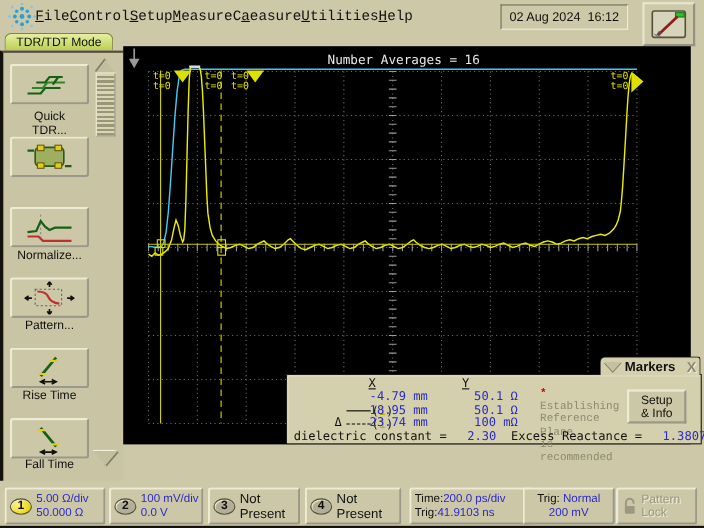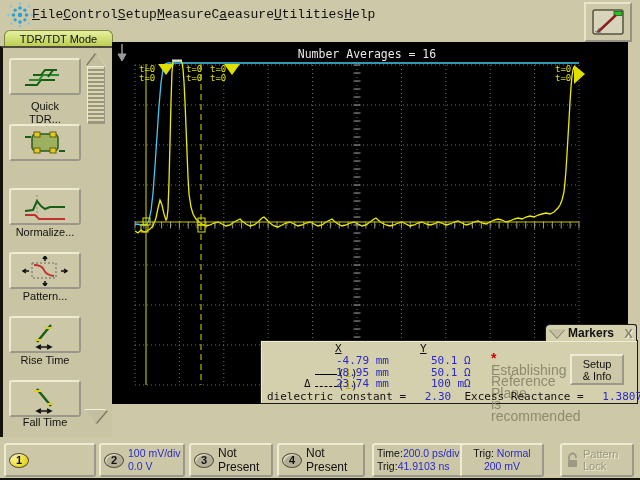--- a/index.html
+++ b/index.html
@@ -13,21 +13,21 @@
   .menu-item { cursor:default; white-space:nowrap; }
   .menu-item u { text-decoration:underline; }
   .datetime-box { position:absolute; left:455px; top:4px; width:116px; height:23px;
     border:1px solid #8a8770; border-top-color:#6f6c58; border-left-color:#6f6c58;
     border-bottom-color:#efedda; border-right-color:#efedda;
     background:#cdc9a8; color:#111; font-size:11.5px; display:flex; align-items:center; justify-content:center; white-space:pre; }
   .touch-btn { position:absolute; left:584px; top:2px; width:48px; height:40px; background:#cdc9a8;
     border:2px outset #e8e5cc; display:flex; align-items:center; justify-content:center; }
 
   
-  .mode-tab { position:absolute; left:4px; top:30px; width:109px; height:16px;
+  .mode-tab { position:absolute; left:4px; top:30px; width:99px; height:16px;
     background:linear-gradient(#e6f0a0,#bcce52); border:1px solid #7c8840; border-bottom:none;
     border-radius:6px 6px 0 0; font-size:11px; color:#111; display:flex; align-items:center; justify-content:center; }
 
   
   .sidebar { position:absolute; left:0; top:46px; width:112px; height:391px; background:#c9c5a4;
     border-left:3px solid #14120c; border-top:2px solid #504d3c; }
   .side-btn { position:absolute; left:6px; width:72px; height:37px; background:#ccc8a7;
     border:2px outset #eeebd5; border-radius:3px; display:flex; align-items:center; justify-content:center; }
   .side-label { position:absolute; left:0px; width:84px; text-align:center; font-size:11px; color:#111; line-height:13px; }
   .side-label span { display:block; }
@@ -53,22 +53,22 @@
   .markers-panel { position:absolute; left:260px; top:340px; width:378px; height:64px; background:#d4d0ae;
     border:1px solid #1a1a1a; box-shadow:inset 1px 1px 0 #eeebd5; z-index:5;
     font-family:"DejaVu Sans Mono", monospace; font-size:11px; color:#111; }
   .mp-abs { position:absolute; white-space:pre; }
   .mp-val { color:#2a2ac8;margin-left:12px; }
   .mp-head { text-decoration:underline; }
   .line-sample { display:inline-block; width:22px; vertical-align:middle; margin-right:1px; }
   .line-solid { border-top:1.5px solid #000; }
   .line-dashed { border-top:1.5px dashed #000; }
   .paren-num { color:#b8ae00; }
-  .mp-warn { position:absolute; left:230px; top:12px; width:80px; font-family:Liberation Sans, sans-serif;
-    font-size:14px; line-height:11.5px; color:#8d8a6e; }
+  .mp-warn { position:absolute; left:230px; top:12px; width:80px; font-family:Liberation Mono, monospace;
+    font-size:10px; line-height:11.5px; color:#8d8a6e; }
   .mp-warn .ast { color:#d40000; font-weight:bold; }
   .setup-btn { position:absolute; left:309px; top:13px; width:54px; height:31px; background:#ccc8a7;
     border:2px outset #eeebd5; font-family:"Liberation Sans",sans-serif; font-size:11px; color:#111;
     display:flex; flex-direction:column; align-items:center; justify-content:center; line-height:12px; }
 
   
   .bbtn { position:absolute; top:443px; height:34px; background:#ccc8a7; border:2px outset #eeebd5;
     border-radius:3px; display:flex; align-items:center; padding:2px 3px; }
   .badge { width:20px; height:15px; border-radius:50%; border:1px solid #55533f;
     display:flex; align-items:center; justify-content:center; font-size:11px; font-weight:bold; color:#111;
@@ -111,20 +111,21 @@
     </svg>
     <div class="menu-items">
       <span class="menu-item"><span></span><u>F</u><span>ile</span></span>
       <span class="menu-item"><span></span><u>C</u><span>ontrol</span></span>
       <span class="menu-item"><span></span><u>S</u><span>etup</span></span>
       <span class="menu-item"><span></span><u>M</u><span>easure</span></span>
       <span class="menu-item"><span>C</span><u>a</u><span>easure</span></span>
       <span class="menu-item"><span></span><u>U</u><span>tilities</span></span>
       <span class="menu-item"><span></span><u>H</u><span>elp</span></span>
     </div>
+    <div class="datetime-box">02 Aug 2024  16:12</div>
     <div class="touch-btn">
       <svg width="36" height="30" viewBox="0 0 36 30">
         <rect x="3" y="3" width="30" height="24" rx="2" fill="#d8d4bc" stroke="#55533f" stroke-width="1.5"></rect>
         <rect x="24" y="4.5" width="8" height="4" fill="#27c227" stroke="#116611" stroke-width="0.8"></rect>
         <path d="M8 25 L26 8" stroke="#8a2020" stroke-width="2.5" fill="none"></path>
         <path d="M6 26 l5 -3 l-2 -2 z" fill="#555"></path>
         <path d="M5 24 q3 3 6 2" stroke="#777" stroke-width="1" fill="none"></path>
       </svg>
     </div>
   </div>
@@ -397,37 +398,38 @@
     <div class="setup-btn">
       <span>Setup</span>
         <span>&amp; Info</span>
     </div>
 
     <div class="mp-abs" style="left:6px; top:49px"><span>dielectric constant = </span><span class="mp-val">2.30</span><span>  </span><span>Excess Reactance = </span><span class="mp-val">1.380799 nH</span></div>
   </div>
 
   <div class="bbtn" style="left:4px; width:92px">
     <div class="badge active">1</div>
+    <div class="btxt"><span class="val">5.00 Ω/div</span><br><span class="val">50.000 Ω</span></div>
   </div>
   <div class="bbtn" style="left:99px; width:86px">
     <div class="badge">2</div>
     <div class="btxt"><span class="val">100 mV/div</span><br><span class="val">0.0 V</span></div>
   </div>
   <div class="bbtn" style="left:189px; width:84px">
     <div class="badge">3</div>
     <div class="np">Not Present</div>
   </div>
   <div class="bbtn" style="left:277px; width:88px">
     <div class="badge">4</div>
     <div class="np">Not Present</div>
   </div>
   <div class="bbtn" style="left:372px; width:112px">
     <div class="btxt"><span class="lbl">Time:</span><span class="val">200.0 ps/div</span><br><span class="lbl">Trig:</span><span class="val">41.9103 ns</span></div>
   </div>
-  <div class="bbtn" style="left:460px; width:84px">
+  <div class="bbtn" style="left:475px; width:84px">
     <div class="btxt" style="text-align:center; width:100%"><span class="lbl">Trig: </span><span class="val">Normal</span><br><span class="val">200 mV</span></div>
   </div>
   <div class="bbtn" style="left:560px; width:74px">
     <svg width="15" height="17" viewBox="0 0 15 17" style="margin-right:3px">
       <path d="M4 8 V5 a3.5 3.5 0 0 1 7 0 v1" fill="none" stroke="#9b9884" stroke-width="1.8"></path>
       <rect x="3" y="8" width="9" height="7" rx="1" fill="#9b9884"></rect>
     </svg>
     <div class="pattern"><span>Pattern</span><br><span>Lock</span></div>
   </div>
 

